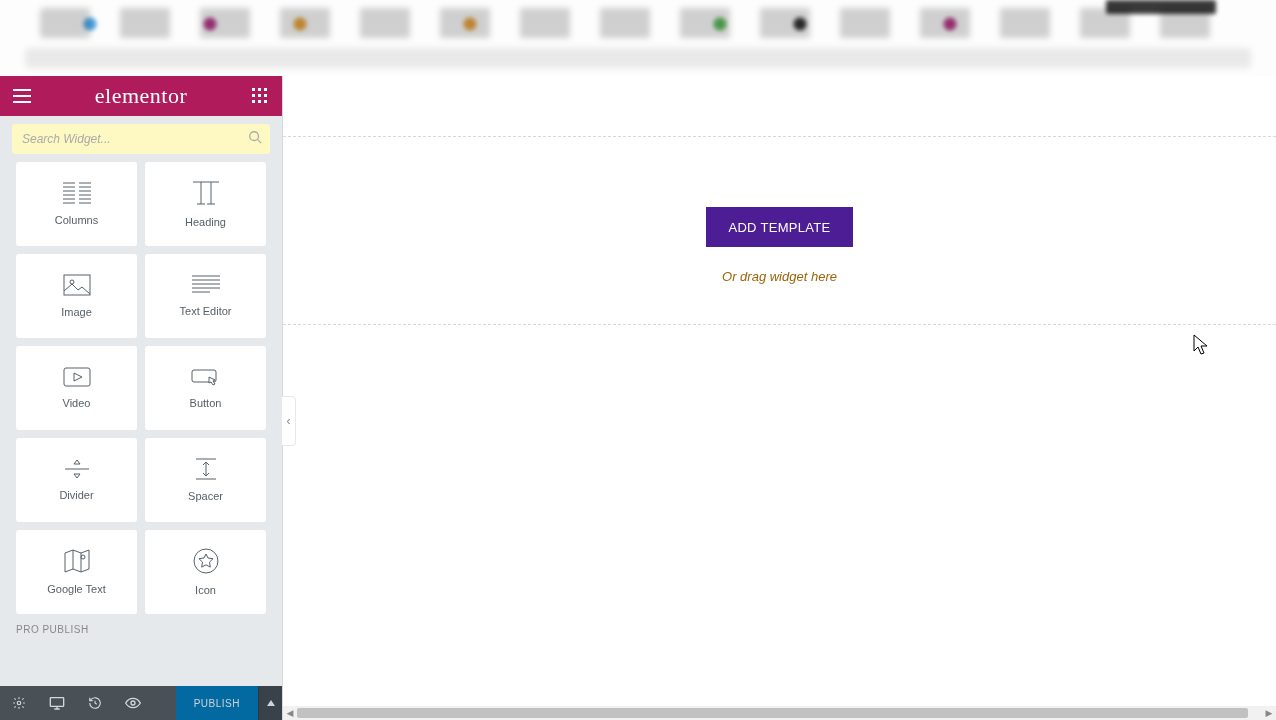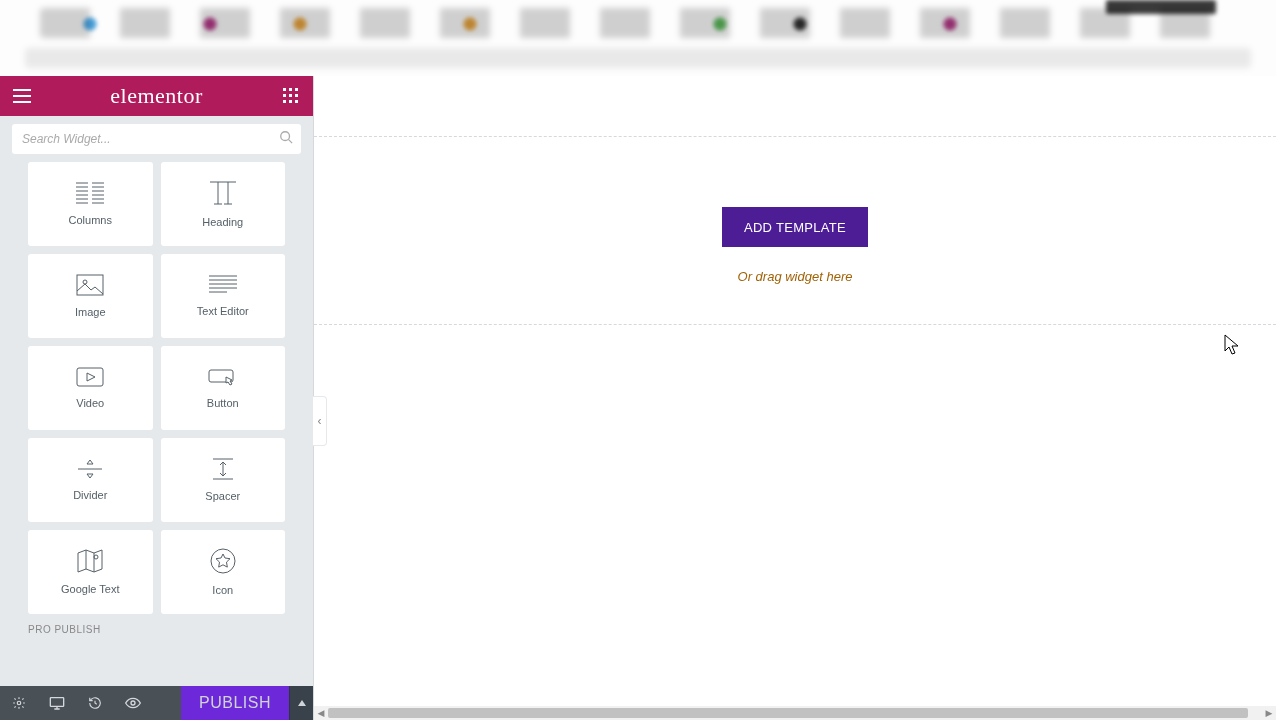--- a/index.html
+++ b/index.html
@@ -23,46 +23,46 @@
   background: repeating-linear-gradient(90deg, rgba(0,0,0,.18) 0 50px, transparent 50px 80px);
   filter: blur(3px); border-radius: 4px;
 }
 .addr-blur { position: absolute; top: 48px; left: 25px; right: 25px; height: 20px;
   background: rgba(0,0,0,.08); filter: blur(3px); border-radius: 4px; }
 .tab-blur { position: absolute; top: 0; right: 60px; width: 110px; height: 14px; background: #3a3a3a; filter: blur(2px); border-radius: 2px; }
 
 .app { position: absolute; top: 76px; left: 0; right: 0; bottom: 0; display: flex; }
 
 
-.sidebar { width: 314px; background: #e6e9ec; display: flex; flex-direction: column; border-right: 1px solid #d5d8dc; }
+.sidebar { width: 283px; background: #e6e9ec; display: flex; flex-direction: column; border-right: 1px solid #d5d8dc; }
 
 .sb-header { height: 40px; background: #b01b5b; display: flex; align-items: center; justify-content: space-between; padding: 0 10px; color: #fff; }
 .brand { font-family: "Brush Script MT", cursive; font-size: 22px; letter-spacing: .5px; }
 .hb, .grid-btn { width: 24px; height: 24px; display: flex; align-items: center; justify-content: center; cursor: pointer; }
 
 .tabs { display: flex; background: #fff; }
 .tab { flex: 1; height: 34px; display: flex; align-items: center; justify-content: center; font-size: 11px; color: #6d7882; letter-spacing: .5px; cursor: pointer; border-bottom: 3px solid transparent; }
 .tab.active { color: #b01b5b; border-bottom-color: #b01b5b; }
 
 .search-wrap { position: relative; padding: 8px 12px; }
-.search-wrap input { width: 100%; height: 30px; border: none; border-radius: 3px; background: #ffffff; padding: 0 30px 0 10px; font-size: 12px; font-style: italic; color: #888; outline: none; }
+.search-wrap input { width: 100%; height: 30px; border: none; border-radius: 3px; background: #fef9c3; padding: 0 30px 0 10px; font-size: 12px; font-style: italic; color: #888; outline: none; }
 .search-wrap input::placeholder { color: #aaa; font-style: italic; }
 .search-ic { position: absolute; right: 20px; top: 14px; color: #aaa; }
 
-.widgets { flex: 1; overflow-y: auto; padding: 0 28px 4px; }
+.widgets { flex: 1; overflow-y: auto; padding: 0 16px 4px; }
 .widgets-grid { display: grid; grid-template-columns: 1fr 1fr; gap: 8px; }
 .widget { background: #fff; height: 84px; border-radius: 3px; display: flex; flex-direction: column; align-items: center; justify-content: center; gap: 10px; cursor: grab; color: #556068; }
 .widget .lbl { font-size: 11px; color: #556068; }
 .widget svg { stroke: #556068; color: #556068; }
 .section-label { font-size: 10px; color: #888; letter-spacing: .5px; margin-top: 10px; }
 
 .sb-footer { height: 34px; background: #495157; color: #d5d8dc; display: flex; align-items: center; position: relative; }
 .ft-ic { width: 38px; height: 34px; display: flex; align-items: center; justify-content: center; cursor: pointer; color: #d5d8dc; }
 .publish { flex: 1; display: flex; justify-content: flex-end; align-items: center; height: 100%; }
-.publish-btn { background: #6d28d9; color: #cfd4d8; font-size: 16px; letter-spacing: .5px; height: 100%; padding: 0 18px; display: flex; align-items: center; cursor: pointer; }
+.publish-btn { background: #0369a1; color: #cfd4d8; font-size: 10px; letter-spacing: .5px; height: 100%; padding: 0 18px; display: flex; align-items: center; cursor: pointer; }
 .publish-caret { width: 24px; height: 100%; background: #39424a; border-left: 1px solid #2f363c; display: flex; align-items: center; justify-content: center; cursor: pointer; }
 
 
 .canvas-wrap { flex: 1; position: relative; background: #fff; }
 .canvas { position: absolute; inset: 0 0 14px 0; overflow: auto; }
 .drop { margin: 0; padding: 70px 0 40px; border: 1px dashed #d5d8dc; border-left: none; border-right: none; text-align: center; }
 .btn-row { display: flex; justify-content: center; gap: 30px; }
 .btn { height: 40px; padding: 0 22px; display: inline-flex; align-items: center; font-size: 13px; font-weight: 500; cursor: pointer; color: #fff; letter-spacing: .3px; }
 .btn.primary { background: #b01b5b; }
 .btn.secondary { background: #4c1d95; }

